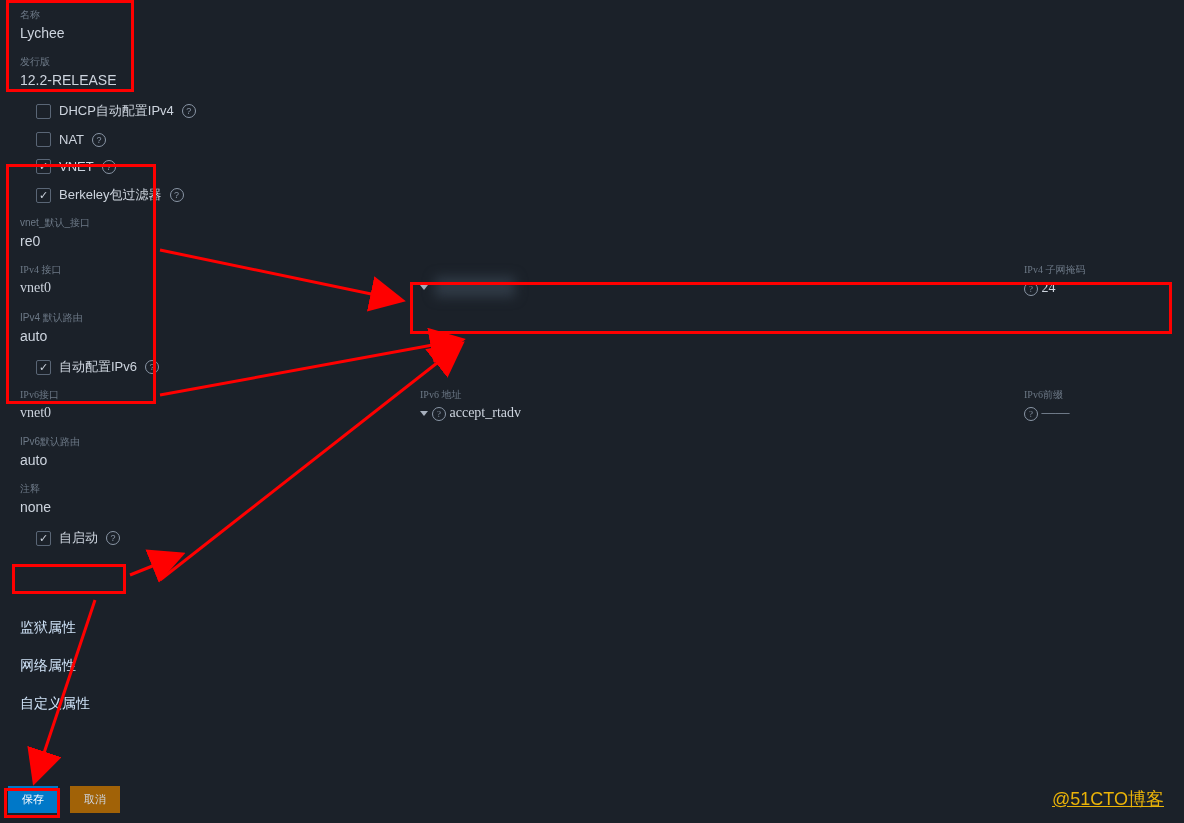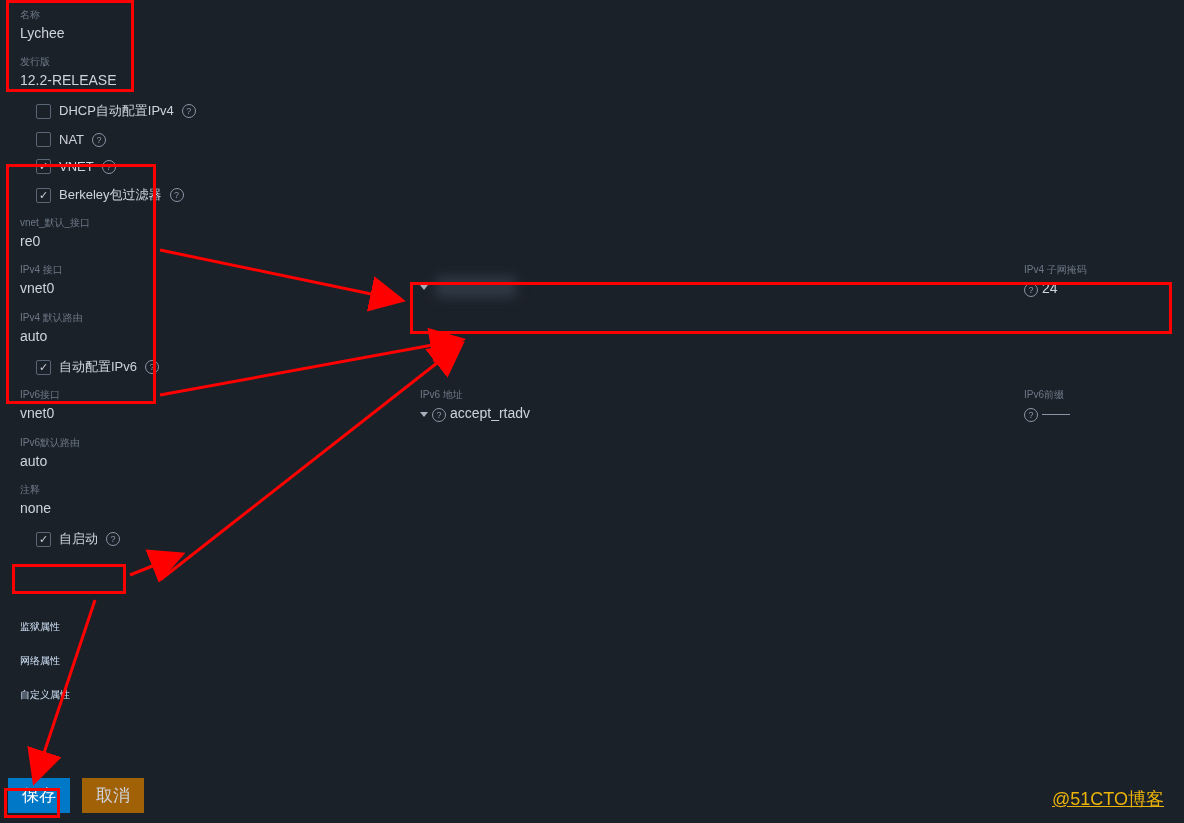--- a/index.html
+++ b/index.html
@@ -5,28 +5,28 @@
   * { box-sizing: border-box; margin: 0; padding: 0; }
   html, body { width: 1184px; height: 823px; background: #1b2129; font-family: -apple-system, "Helvetica Neue", Arial, sans-serif; color: #a7b0bd; font-size: 13px; overflow: hidden; position: relative; }
   .page { position: relative; width: 100%; height: 100%; padding: 8px 20px 0 20px; }
   .field { margin-bottom: 14px; }
   .field .lbl { font-size: 10px; color: #6c7886; margin-bottom: 3px; display: block; }
   .field .val { font-size: 14px; color: #cdd4de; }
   .chk-row { display: flex; align-items: center; gap: 8px; margin: 12px 0; font-size: 13px; color: #cdd4de; padding-left: 16px; }
   .chk { width: 15px; height: 15px; border: 1.5px solid #5a6676; border-radius: 2px; display: inline-flex; align-items: center; justify-content: center; background: transparent; cursor: pointer; }
   .chk.checked::after { content: "✓"; color: #cdd4de; font-size: 11px; line-height: 1; }
   .help { width: 14px; height: 14px; border: 1.5px solid #8a96a6; border-radius: 50%; display: inline-flex; align-items: center; justify-content: center; font-size: 9px; color: #8a96a6; cursor: pointer; }
-  .row3 { display: flex; gap: 0; align-items: flex-start; }
+  .row3 { display: flex; gap: 0; align-items: flex-start; font-family: Liberation Serif, serif; }
   .col-left { width: 400px; }
   .col-mid { flex: 1; }
   .col-right { width: 140px; text-align: left; margin-left: 40px; }
   .dropdown-caret { display: inline-block; width: 0; height: 0; border-left: 4px solid transparent; border-right: 4px solid transparent; border-top: 5px solid #a7b0bd; margin-right: 4px; vertical-align: middle; }
-  .section-link { color: #cfe2f7; font-size: 10px; margin-top: 20px; cursor: pointer; }
+  .section-link { color: #cfe2f7; font-size: 14px; margin-top: 20px; cursor: pointer; }
   .footer { position: absolute; left: 0; bottom: 0; width: 100%; padding: 10px 8px; display: flex; gap: 12px; align-items: center; }
-  .btn { padding: 6px 14px; font-size: 17px; border: none; cursor: pointer; }
+  .btn { padding: 6px 14px; font-size: 11px; border: none; cursor: pointer; }
   .btn-save { background: #0078c8; color: #fff; }
   .btn-cancel { background: #a16207; color: #cdd4de; }
   .watermark { position: absolute; right: 20px; bottom: 12px; color: #eab308; font-size: 18px; text-decoration: underline; }
   .dash { color: #8a96a6; }
   .blur { filter: blur(6px); background: #303a46; width: 80px; height: 20px; display: inline-block; vertical-align: middle; }
   
   .redbox { position: absolute; border: 3px solid #ff0000; pointer-events: none; }
   svg.arrows { position: absolute; left: 0; top: 0; width: 1184px; height: 823px; pointer-events: none; }
 </style>
 </head>

